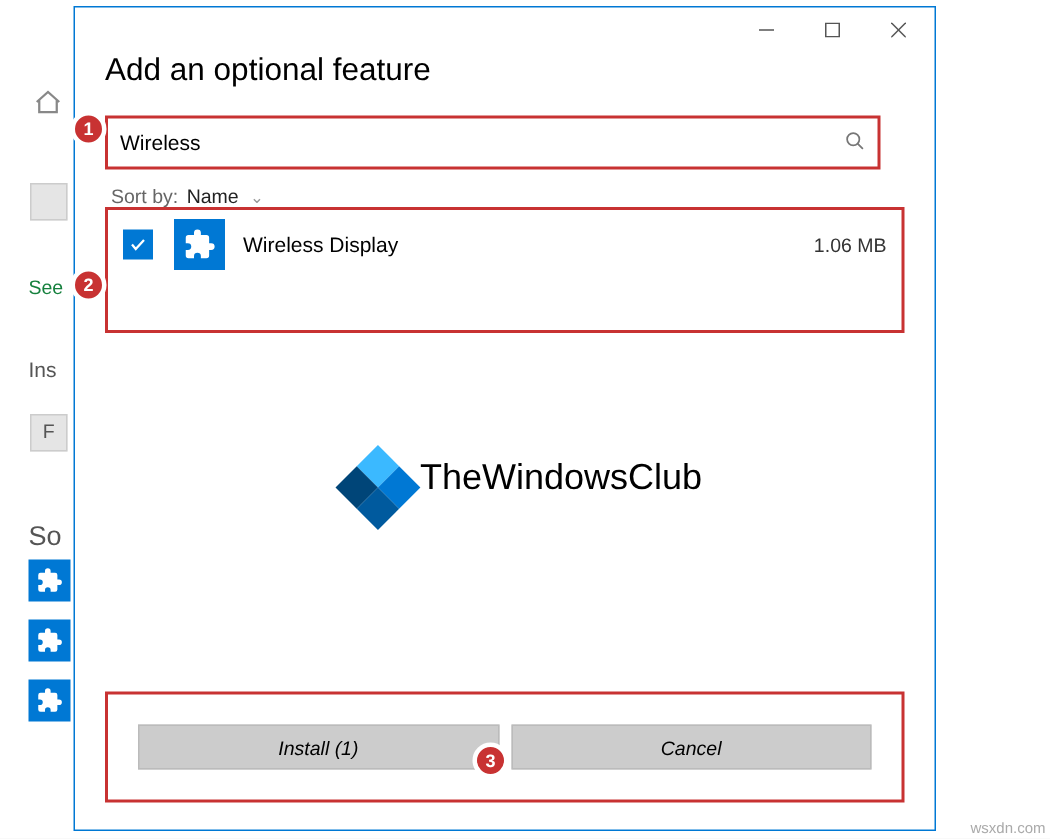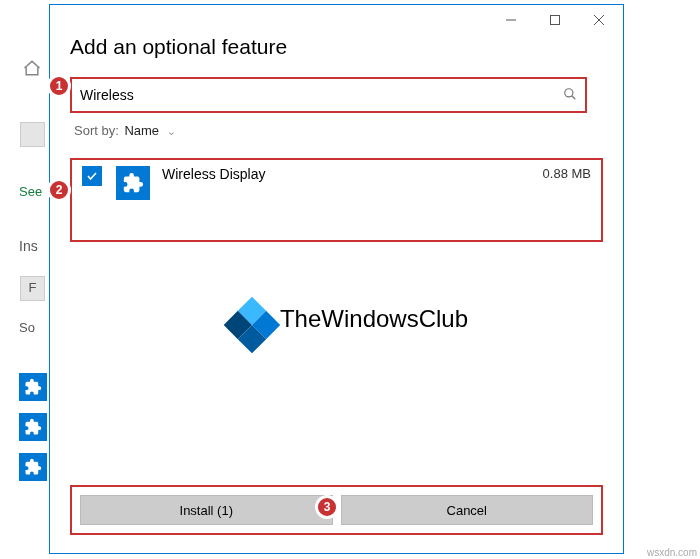--- a/index.html
+++ b/index.html
@@ -107,42 +107,42 @@
       border: none;
       outline: none;
       font-size: 14px;
       color: #000;
     }
     .search-icon {
       color: #888;
       font-size: 14px;
     }
     .sort-row {
-      padding: 10px 20px 20px 24px;
+      padding: 10px 20px 0 24px;
       font-size: 13px;
       color: #666;
     }
     .sort-value {
       color: #222;
       margin-left: 2px;
     }
     .chevron {
       color: #999;
       margin-left: 4px;
       font-size: 11px;
     }
     .list-wrap {
       margin: 0 20px;
       border: 2.5px solid #c83232;
       padding: 6px 10px 40px 10px;
       position: relative;
     }
     .feature-row {
       display: flex;
-      align-items: flex-start;
+      align-items: center;
     }
     .checkbox {
       width: 20px;
       height: 20px;
       background: #0078d4;
       display: flex;
       align-items: center;
       justify-content: center;
       color: white;
       font-size: 12px;
@@ -193,21 +193,22 @@
     .wm-sq4 { background: #004578; }
     .button-bar {
       margin-top: auto;
       padding: 8px 20px 18px 20px;
       position: relative;
     }
     .btn-row {
       display: flex;
       gap: 8px;
       border: 2.5px solid #c83232;
-      padding: 8px;
+      padding: 20px;
+      font-style: italic;
     }
     .action-btn {
       flex: 1;
       height: 30px;
       background: #cccccc;
       border: 1px solid #bbb;
       font-size: 13px;
       color: #000;
       display: flex;
       align-items: center;
@@ -246,21 +247,21 @@
 <div class="background-window">
   <span class="bg-home-icon">
     <svg width="20" height="20" viewBox="0 0 24 24" fill="none" stroke="#888" stroke-width="1.8">
       <path d="M3 12 L12 4 L21 12 M5 10 V20 H19 V10"></path>
     </svg>
   </span>
   <div class="bg-btn" style="top:122px"></div>
   <span class="bg-see">See</span>
   <span class="bg-label" style="top:238px">Ins</span>
   <div class="bg-btn" style="top:276px; text-align:center; line-height:22px; color:#555; font-size:13px;">F</div>
-  <span class="bg-label" style="top:320px; font-size:13px">So</span>
+  <span class="bg-label" style="top:347px; font-size:18px">So</span>
   <div class="bg-puzzle" style="top:373px">
     <svg class="puzzle-svg" width="18" height="18" viewBox="0 0 24 24">
         <path d="M20.5 11H19V7a2 2 0 0 0-2-2h-4V3.5a2.5 2.5 0 1 0-5 0V5H4a2 2 0 0 0-2 2v4h1.5a2.5 2.5 0 1 1 0 5H2v4a2 2 0 0 0 2 2h4v-1.5a2.5 2.5 0 1 1 5 0V22h4a2 2 0 0 0 2-2v-4h1.5a2.5 2.5 0 1 0 0-5z"></path>
       </svg>
   </div>
   <div class="bg-puzzle" style="top:413px">
     <svg class="puzzle-svg" width="18" height="18" viewBox="0 0 24 24">
         <path d="M20.5 11H19V7a2 2 0 0 0-2-2h-4V3.5a2.5 2.5 0 1 0-5 0V5H4a2 2 0 0 0-2 2v4h1.5a2.5 2.5 0 1 1 0 5H2v4a2 2 0 0 0 2 2h4v-1.5a2.5 2.5 0 1 1 5 0V22h4a2 2 0 0 0 2-2v-4h1.5a2.5 2.5 0 1 0 0-5z"></path>
       </svg>
   </div>
@@ -315,21 +316,21 @@
         <svg width="12" height="12" viewBox="0 0 24 24" fill="none" stroke="white" stroke-width="3">
             <polyline points="4,12 9,18 20,6"></polyline>
           </svg>
       </div>
       <div class="feature-icon">
         <svg class="puzzle-svg" width="22" height="22" viewBox="0 0 24 24">
             <path d="M20.5 11H19V7a2 2 0 0 0-2-2h-4V3.5a2.5 2.5 0 1 0-5 0V5H4a2 2 0 0 0-2 2v4h1.5a2.5 2.5 0 1 1 0 5H2v4a2 2 0 0 0 2 2h4v-1.5a2.5 2.5 0 1 1 5 0V22h4a2 2 0 0 0 2-2v-4h1.5a2.5 2.5 0 1 0 0-5z"></path>
           </svg>
       </div>
       <span class="feature-name">Wireless Display</span>
-      <span class="feature-size">0.88 MB</span>
+      <span class="feature-size">1.06 MB</span>
     </div>
   </div>
 
   <div class="button-bar">
     <div class="btn-row">
       <div class="action-btn">Install (1)</div>
       <div class="action-btn">Cancel</div>
     </div>
   </div>
 </div>

